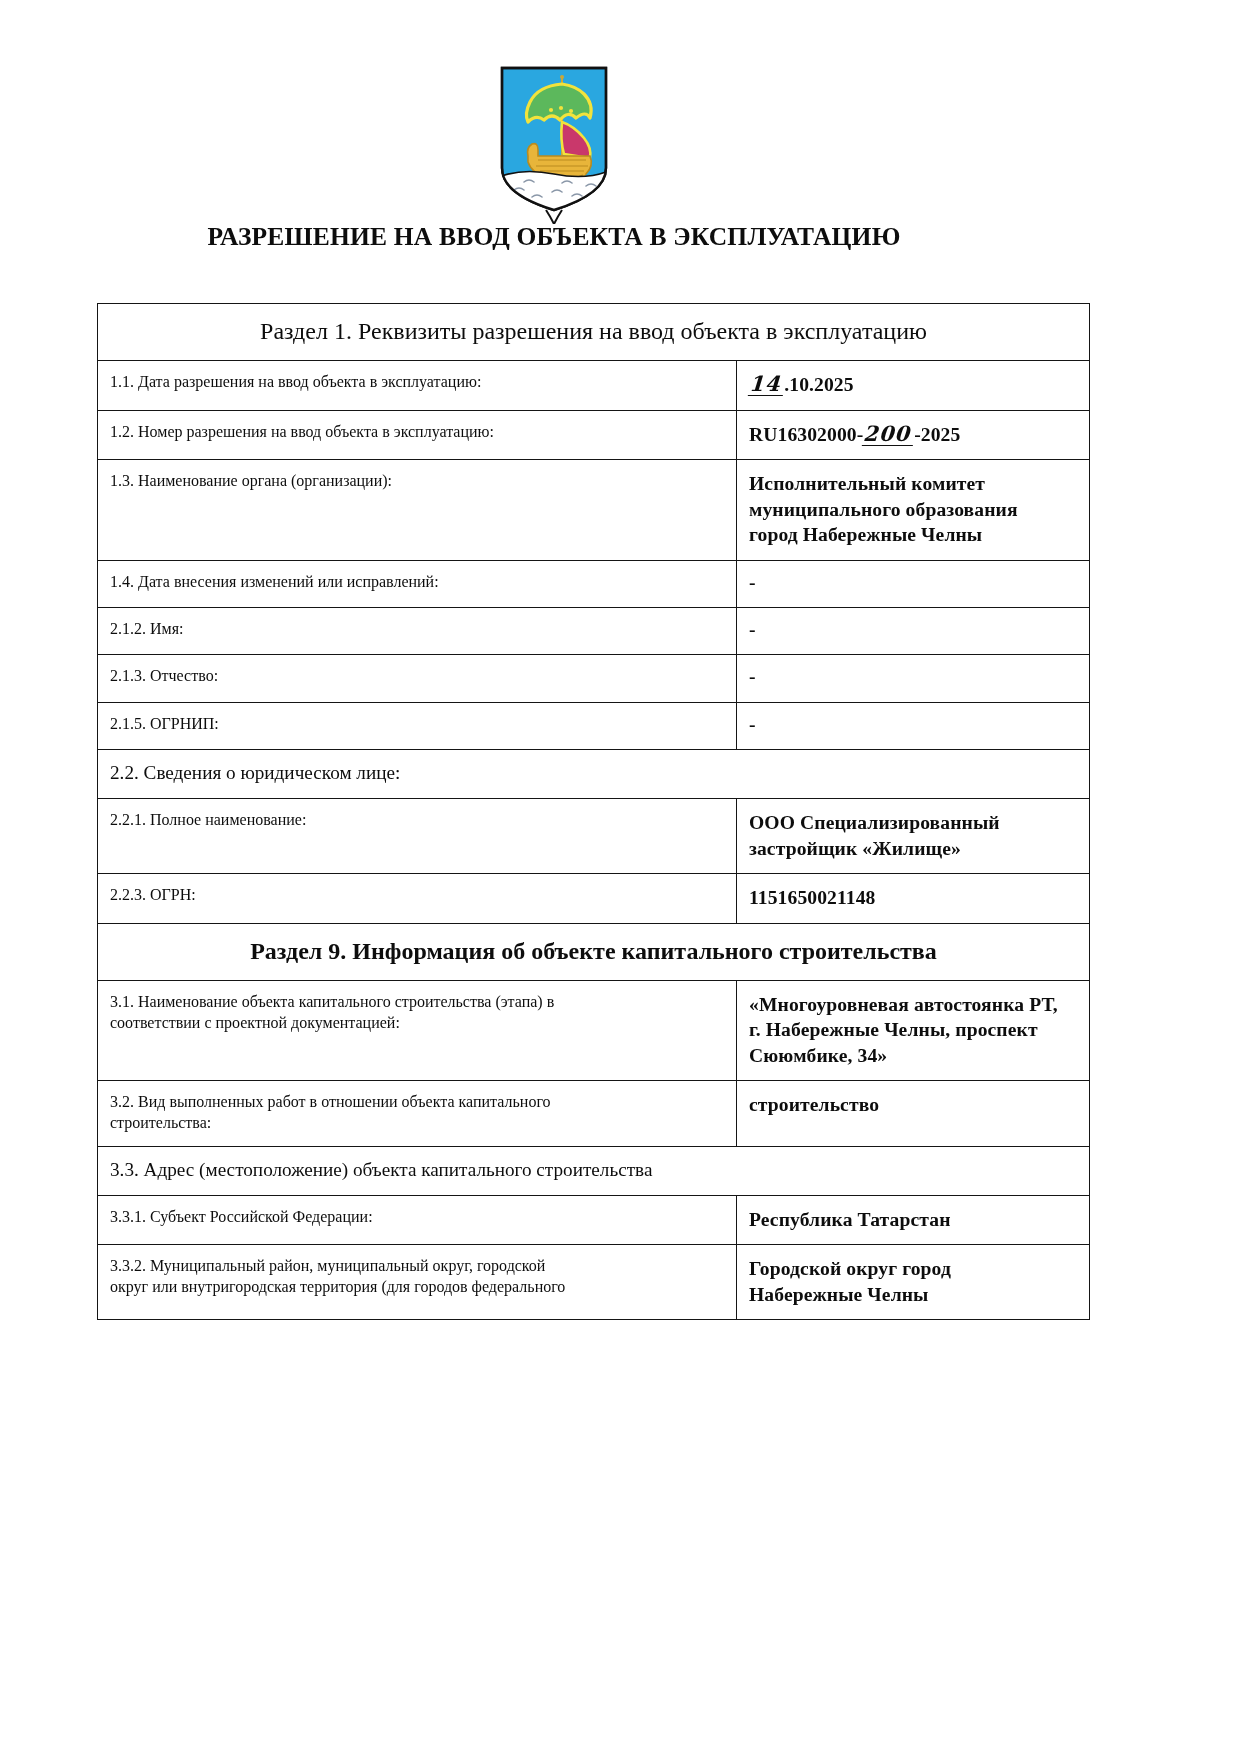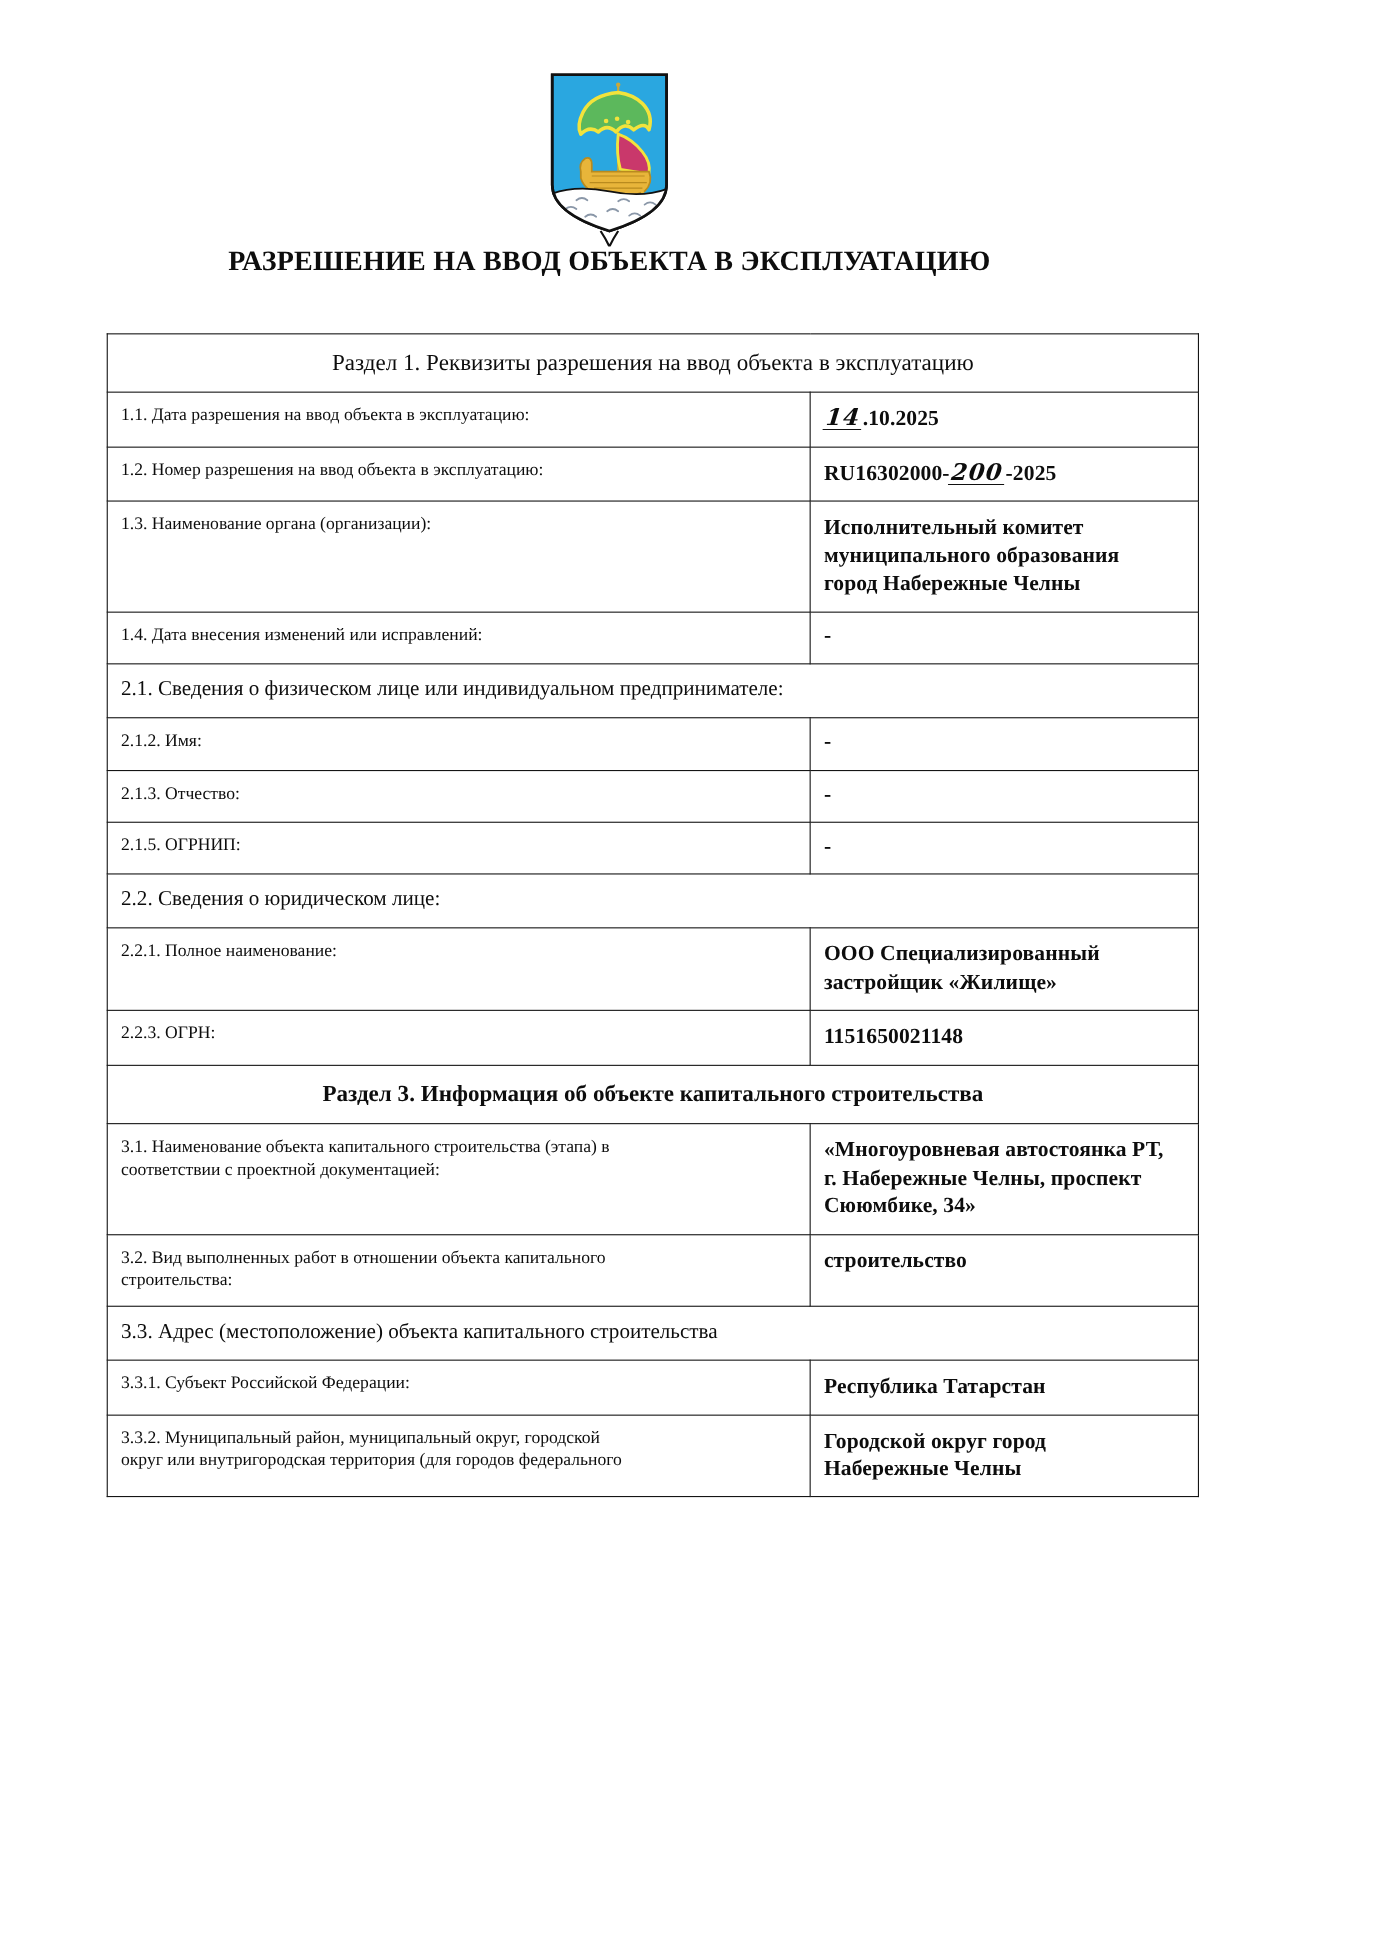--- a/index.html
+++ b/index.html
@@ -67,21 +67,21 @@
     vertical-align: top;
     font-size: 16px;
     line-height: 1.30;
   }
   .col-label { width: 639px; }
   .col-value { width: 353px; }
 
   
   td.section-head {
     text-align: center;
-    font-size: 21px;
+    font-size: 24px;
     padding-top: 12px;
     padding-bottom: 13px;
   }
   td.section-head.bold { font-weight: bold; }
 
   
   td.full-label {
     font-size: 19.2px;
   }
 
@@ -200,23 +200,20 @@
           <div>город Набережные Челны</div>
         </td>
       </tr>
 
       <tr>
         <td>1.4. Дата внесения изменений или исправлений:</td>
         <td class="value dash">-</td>
       </tr>
 
 
-      <tr>
-        <td class="full-label" colspan="2">2.1. Сведения о физическом лице или индивидуальном предпринимателе:</td>
-      </tr>
 
       <tr>
         <td>2.1.2. Имя:</td>
         <td class="value dash">-</td>
       </tr>
       <tr>
         <td>2.1.3. Отчество:</td>
         <td class="value dash">-</td>
       </tr>
       <tr>
@@ -235,21 +232,21 @@
           <div>застройщик «Жилище»</div>
         </td>
       </tr>
 
       <tr>
         <td>2.2.3. ОГРН:</td>
         <td class="value">1151650021148</td>
       </tr>
 
       <tr>
-        <td class="section-head bold" colspan="2">Раздел 3. Информация об объекте капитального строительства</td>
+        <td class="section-head bold" colspan="2">Раздел 9. Информация об объекте капитального строительства</td>
       </tr>
 
       <tr>
         <td>
           <div>3.1. Наименование объекта капитального строительства (этапа) в</div>
           <div>соответствии с проектной документацией:</div>
         </td>
         <td class="value">
           <div>«Многоуровневая автостоянка РТ,</div>
           <div>г. Набережные Челны, проспект</div>

